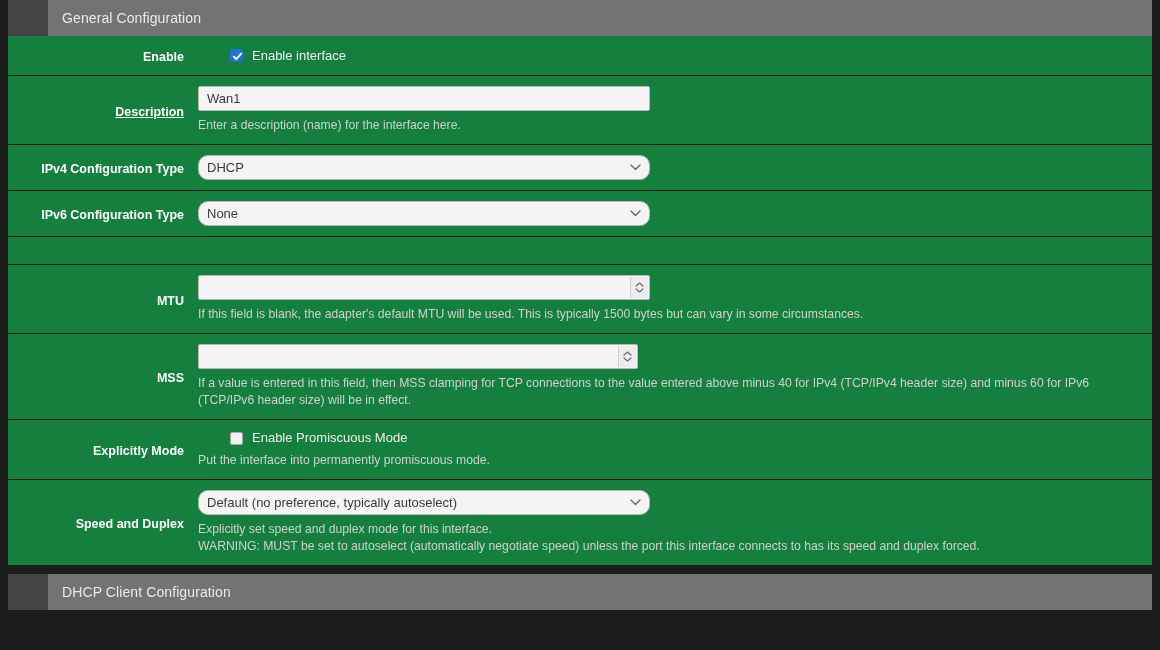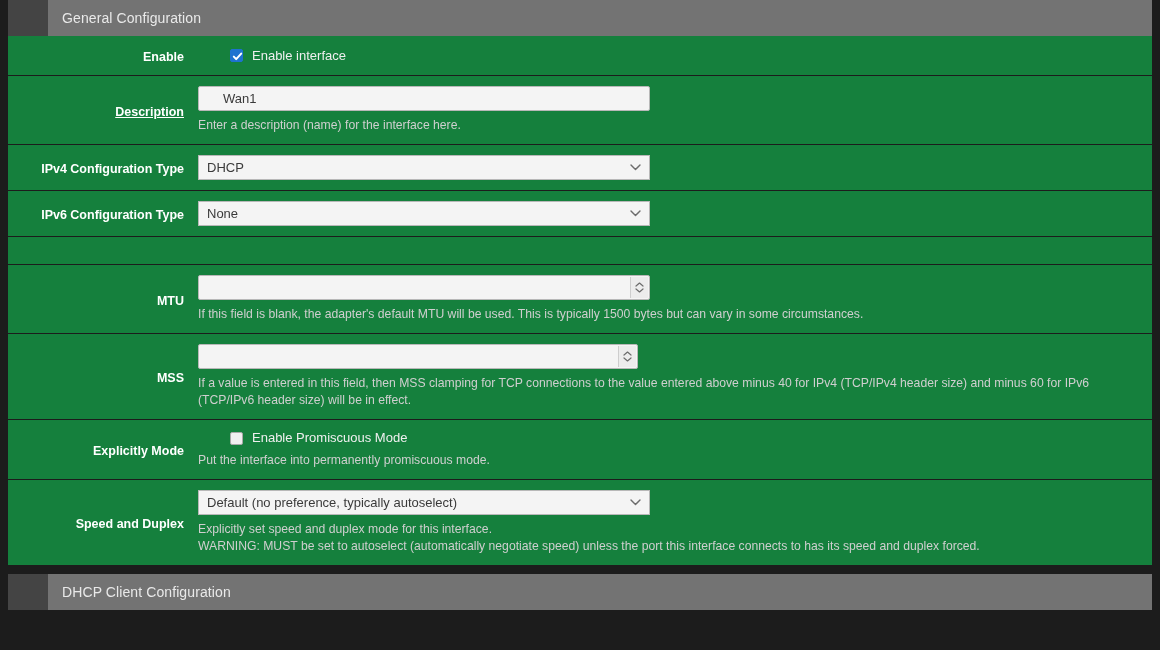--- a/index.html
+++ b/index.html
@@ -62,38 +62,38 @@
   .inp {
     display: block;
     width: 452px;
     height: 25px;
     background: #f4f4f4;
     border: 1px solid #b8b8b8;
     border-radius: 2px;
     color: #3a3a3a;
     font-family: "Liberation Sans", sans-serif;
     font-size: 13px;
-    padding: 0 24px;
+    padding: 0 8px;
     outline: none;
   }
   .inp[disabled] {
     background: #adadad;
     border-color: #9a9a9a;
     color: #6b6b6b;
   }
   .inp::placeholder { color: #6f6f6f; }
 
   .sel-wrap { position: relative; width: 452px; }
   .sel {
     display: block;
     width: 452px;
     height: 25px;
     background: #f4f4f4;
     border: 1px solid #b8b8b8;
-    border-radius: 0;
+    border-radius: 10px;
     color: #3a3a3a;
     font-size: 13px;
     line-height: 23px;
     padding: 0 26px 0 8px;
     white-space: nowrap;
     overflow: hidden;
     cursor: pointer;
   }
   .sel-arrow {
     position: absolute;

